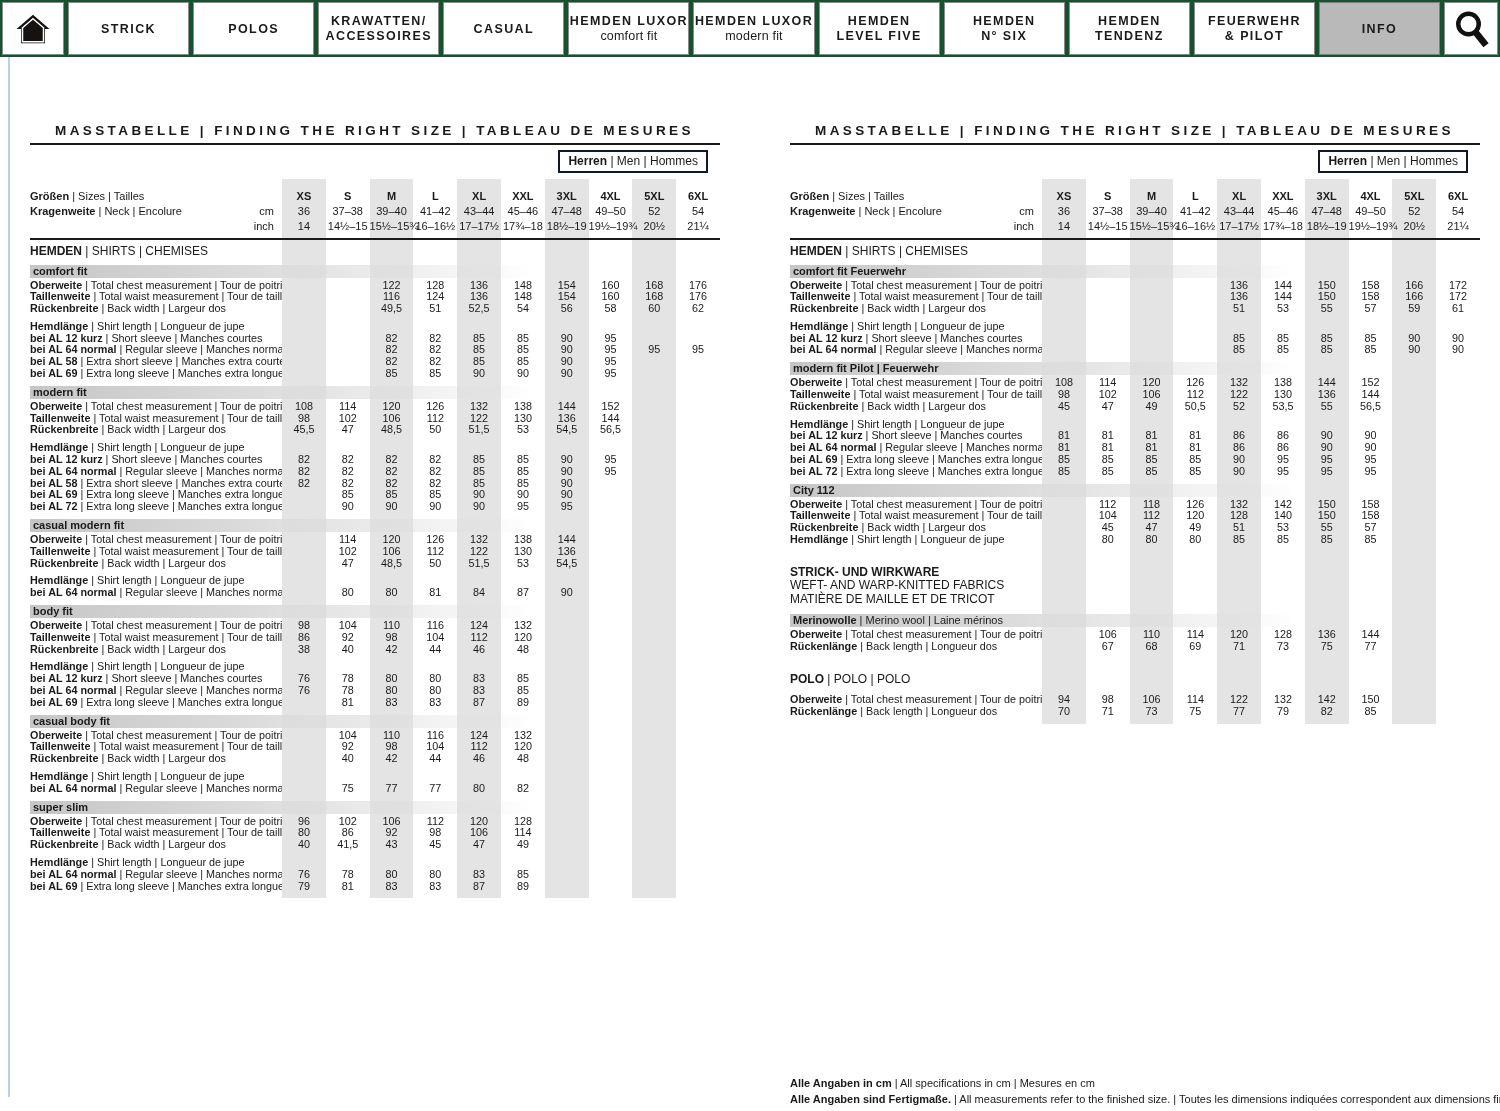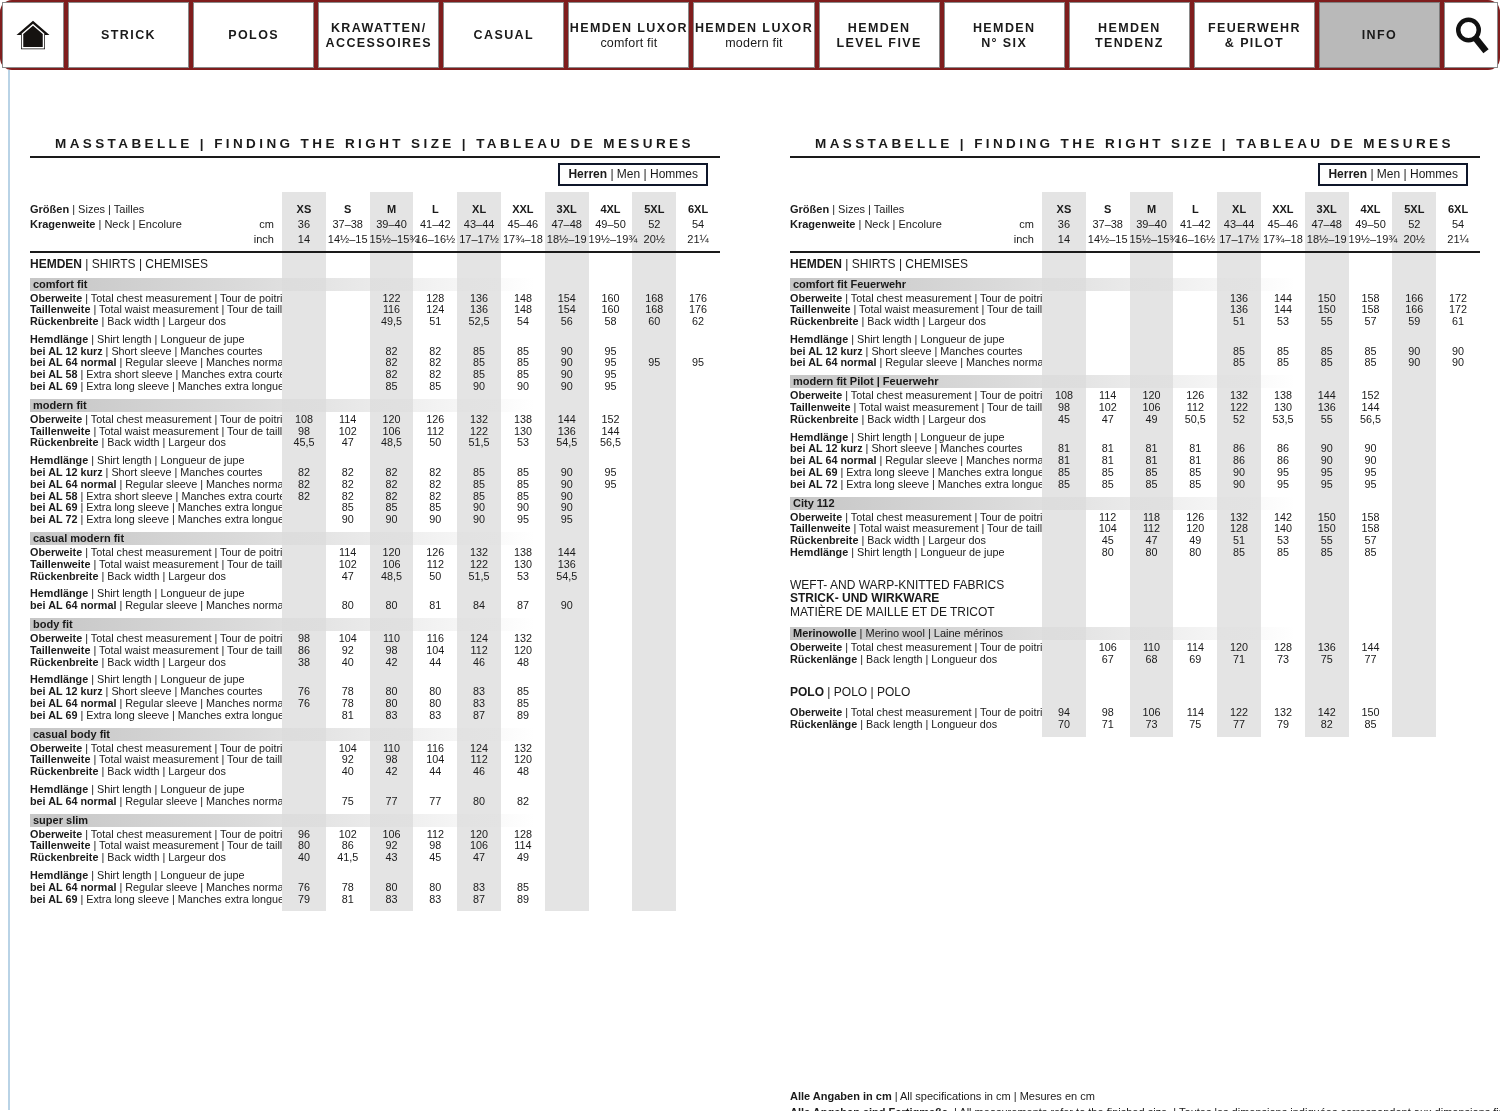--- a/index.html
+++ b/index.html
@@ -2,21 +2,21 @@
 <html><head>
 <meta charset="utf-8">
 <style>
   html,body{margin:0;padding:0;}
   body{
     width:1500px;height:1111px;position:relative;overflow:hidden;
     background:#ffffff;color:#1a1a1a;
     font-family:"Liberation Sans","DejaVu Sans",sans-serif;
   }
   
-  .topnav{display:flex;height:70px;background:#7f1d1d;box-sizing:border-box;border-radius:12px;}
+  .topnav{display:flex;height:57px;background:#14532d;box-sizing:border-box;}
   .tab{
     background:#fff;border:1px solid #8a8a8a;margin:2px;box-sizing:border-box;
     display:flex;flex-direction:column;align-items:center;justify-content:center;
     text-align:center;cursor:pointer;min-width:0;
   }
   .tab.home{width:62px;flex:none;}
   .tab.search{width:54px;flex:none;}
   .tabs-mid{flex:1;display:flex;min-width:0;}
   .tabs-mid .tab{flex:1;}
   .tab .l1{font-weight:bold;font-size:12.5px;letter-spacing:1.4px;line-height:16px;white-space:nowrap;}
@@ -1038,22 +1038,22 @@
             <span class="cell">80</span>
             <span class="cell">85</span>
             <span class="cell">85</span>
             <span class="cell">85</span>
             <span class="cell">85</span>
             <span class="cell"></span>
             <span class="cell"></span>
           </div>
         </div>
         <div class="heading sp">
+          <div class="ln"><span class="b">STRICK- UND WIRKWARE</span></div>
           <div class="ln"><span>WEFT- AND WARP-KNITTED FABRICS</span></div>
-          <div class="ln"><span class="b">STRICK- UND WIRKWARE</span></div>
           <div class="ln"><span>MATIÈRE DE MAILLE ET DE TRICOT</span></div>
         </div>
         <div class="bar"><span class="b">Merinowolle</span><span class="r"> | Merino wool | Laine mérinos</span></div>
         <div class="rowgroup">
           <div class="drow">
             <span class="dlbl"><span class="b">Oberweite</span><span> | Total chest measurement | Tour de poitrine</span></span>
             <span class="cell"></span>
             <span class="cell">106</span>
             <span class="cell">110</span>
             <span class="cell">114</span>

